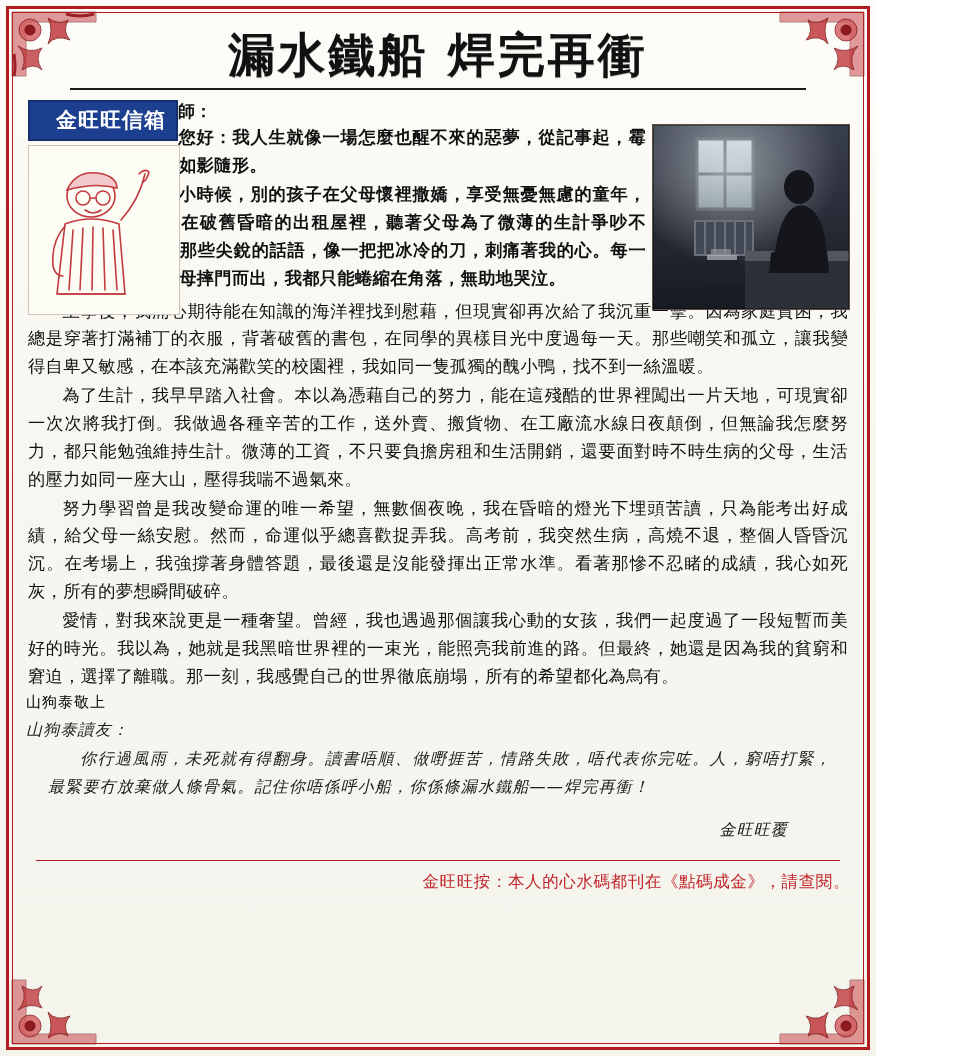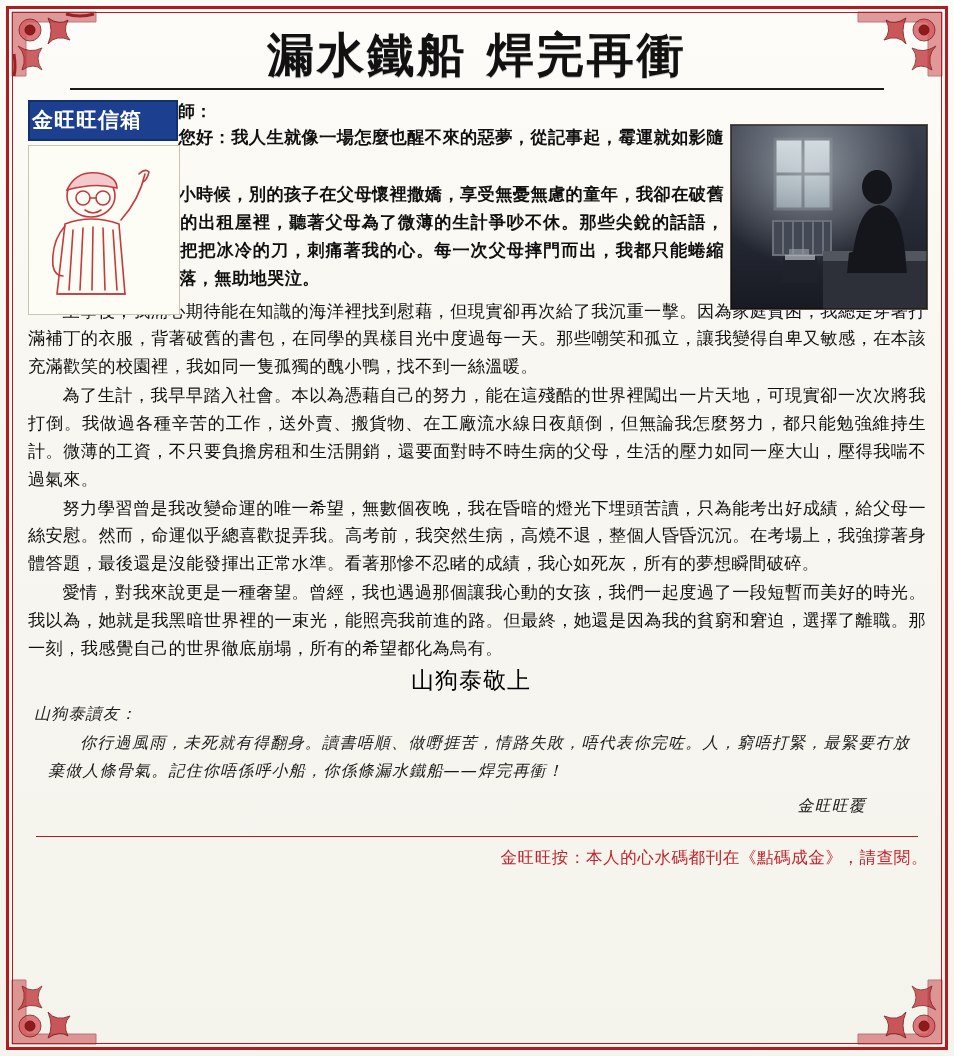--- a/index.html
+++ b/index.html
@@ -8,21 +8,21 @@
   }
   body {
     width: 954px;
     height: 1056px;
     background: #ffffff;
     font-family: "DejaVu Serif", serif;
   }
 
   .page {
     position: relative;
-    width: 954px;
+    width: 876px;
     height: 1056px;
     box-sizing: border-box;
     background:
       linear-gradient(to bottom, #fdfcf8 0%, #f7f6f0 40%, #f4f3ec 100%);
     overflow: hidden;
   }
 
   
   .frame-outer {
     position: absolute;
@@ -86,22 +86,22 @@
     left: 2px;
     top: 2px;
     width: 150px;
   }
   .logo-banner {
     background: #1c3f8f;
     color: #ffffff;
     font-weight: bold;
     font-size: 21px;
     letter-spacing: 1px;
-    text-align: left;
-    padding: 4px 2px 5px 2px;
+    text-align: right;
+    padding: 4px 10px 5px 2px;
     border: 2px solid #12306e;
   }
   .sketch {
     margin-top: 4px;
     width: 150px;
     height: 168px;
     border: 1px solid #c9c4b4;
     background: #fdfdf8;
     position: relative;
     overflow: hidden;
@@ -141,42 +141,42 @@
     font-weight: bold;
   }
 
   .mid-wrap {
     margin-left: 2px;
     margin-right: 2px;
     padding-top: 4px;
   }
 
   .signature {
-    text-align: center;
-    font-size: 23px;
+    text-align: left;
+    font-size: 15px;
     margin: 2px 12px 4px 0;
     letter-spacing: 1px;
   }
 
   
   .reply {
     font-family: "DejaVu Serif", serif;
     font-style: italic;
     color: #1b1b1b;
     font-size: 16px;
     line-height: 1.72;
     letter-spacing: 1.2px;
   }
   .reply .salute {
-    margin: 2px 0 2px 8px;
+    margin: 2px 0 2px 0;
     font-style: italic;
   }
   .reply .rbody {
     text-indent: 2em;
-    margin: 0 18px 8px 22px;
+    margin: 0 18px 16px 22px;
     text-align: justify;
   }
   .reply .rsign {
     text-align: right;
     margin: 8px 62px 16px 0;
   }
 
   .footnote {
     text-align: right;
     color: #c0242a;

